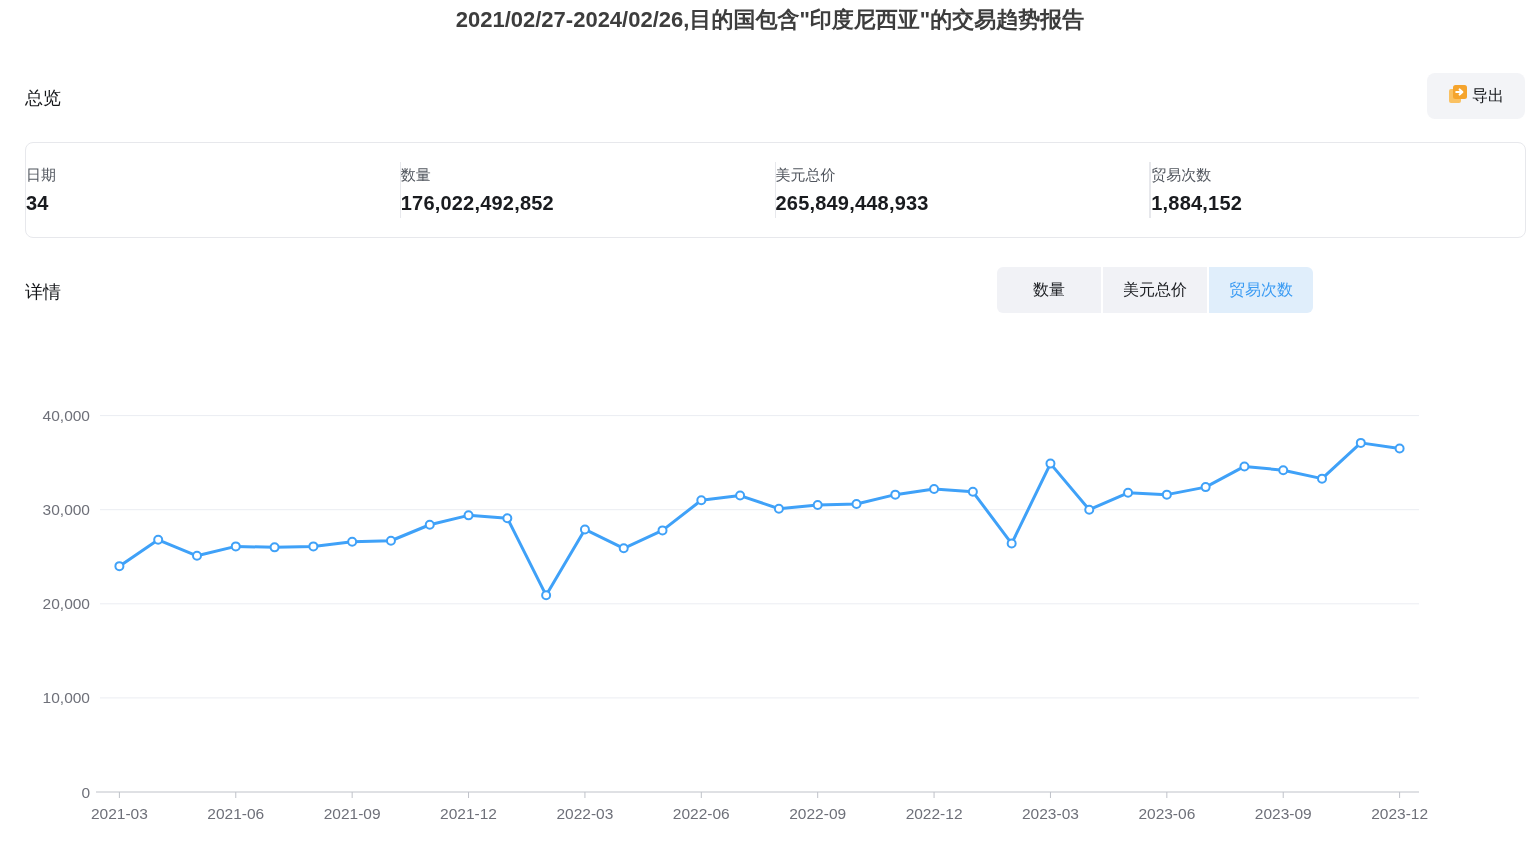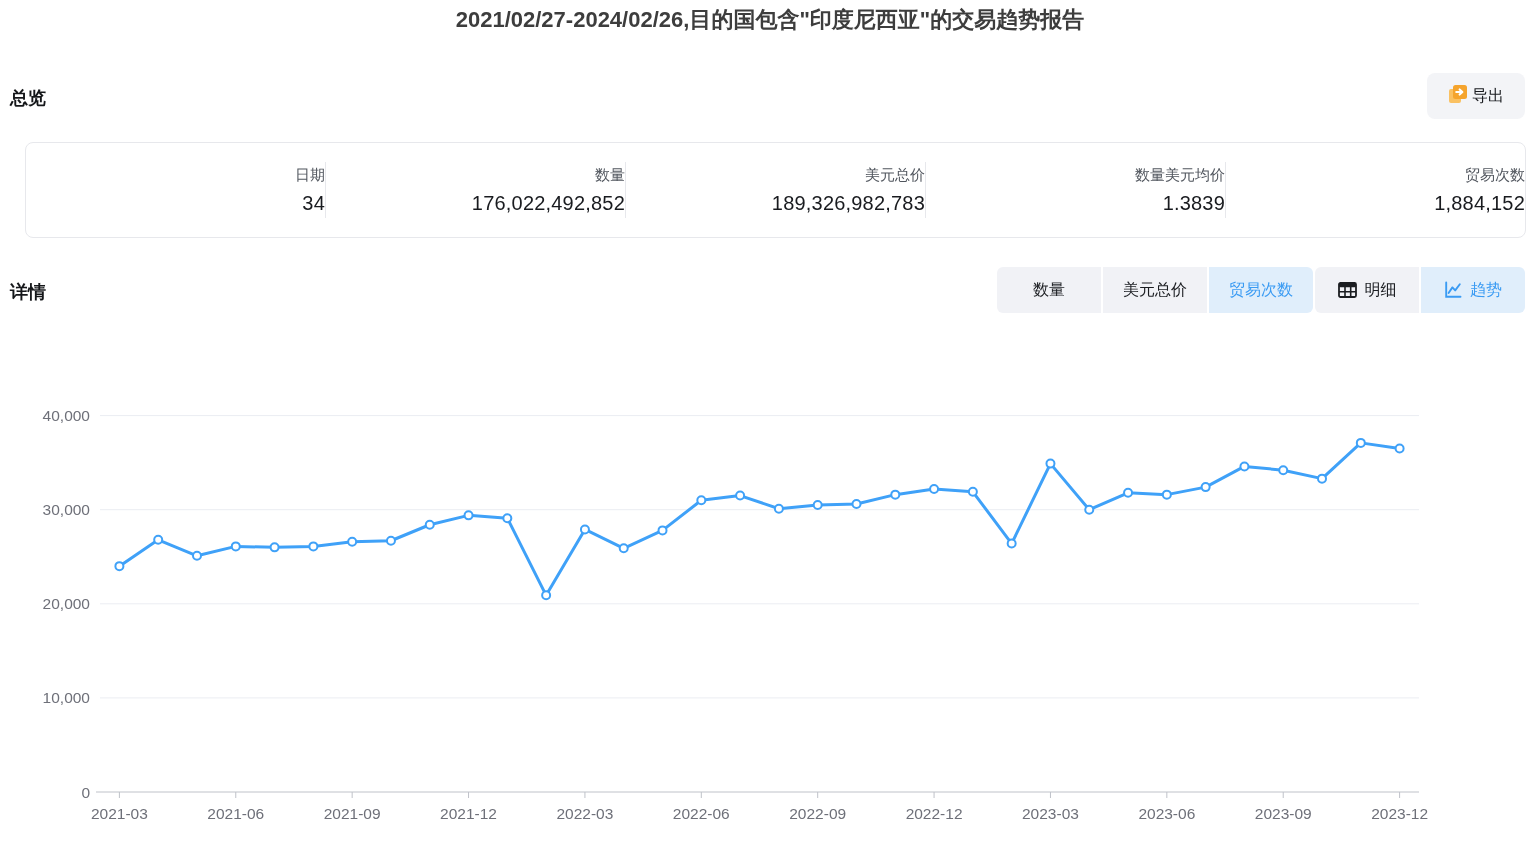--- a/index.html
+++ b/index.html
@@ -6,40 +6,40 @@
   html,body { background:#fff; }
   .page {
     position:relative; width:1540px; height:846px; background:#fff;
     font-family:"Liberation Sans","DejaVu Sans",sans-serif; overflow:hidden;
   }
   .page-title {
     position:absolute; top:5px; left:0; width:100%;
     text-align:center; font-size:22px; font-weight:700; color:#3d3d3d;
   }
   .section-heading {
-    position:absolute; left:10px; font-size:18px; font-weight:700; color:#15171a;text-align:center;
+    position:absolute; left:25px; font-size:18px; font-weight:400; color:#15171a;text-align:center;
   }
   #overview-heading { top:86px; }
   #details-heading { top:280px; }
 
   .export-button {
     position:absolute; top:73px; right:15px; height:46px;
     display:flex; align-items:center; gap:4px; padding:0 21px;
     background:#f3f4f7; border:none; border-radius:8px; cursor:pointer;
     font-size:16px; color:#17191d; font-family:inherit;
   }
 
   .overview-card {
     position:absolute; top:142px; left:25px; right:14px; height:96px;
     border:1px solid #e7e8ec; border-radius:8px; background:#fff;
     display:flex; align-items:center;
   }
-  .stat { flex:1 1 0; display:flex; flex-direction:column; align-items:flex-end; gap:7px; }
+  .stat { flex:1 1 0; display:flex; flex-direction:column; align-items:flex-start; gap:7px; }
   .stat-label { font-size:15px; color:#51565e; }
-  .stat-value { font-size:20px; font-weight:400; color:#191b1f; letter-spacing:.2px; }
+  .stat-value { font-size:20px; font-weight:700; color:#191b1f; letter-spacing:.2px; }
   .stat-divider { width:1px; height:56px; background:#e7e8ec; }
 
   .tab-group {
     position:absolute; top:267px; height:46px; display:flex; gap:2px;
     border-radius:6px; overflow:hidden;
   }
   #metric-tabs { right:227px; }
   #view-tabs   { right:15px; }
   .tab {
     display:flex; align-items:center; justify-content:center; gap:8px;
@@ -78,63 +78,38 @@
       <div class="stat-value">34</div>
     </div>
     <div class="stat-divider"></div>
     <div class="stat">
       <div class="stat-label">数量</div>
       <div class="stat-value">176,022,492,852</div>
     </div>
     <div class="stat-divider"></div>
     <div class="stat">
       <div class="stat-label">美元总价</div>
-      <div class="stat-value">189,326,982,783</div>
+      <div class="stat-value">265,849,448,933</div>
     </div>
     <div class="stat-divider"></div>
-    <div class="stat">
-      <div class="stat-label">数量美元均价</div>
-      <div class="stat-value">1.3839</div>
-    </div>
     <div class="stat-divider"></div>
     <div class="stat">
       <div class="stat-label">贸易次数</div>
       <div class="stat-value">1,884,152</div>
     </div>
   </div>
 
   <div class="section-heading" id="details-heading">详情</div>
 
   <div class="tab-group" id="metric-tabs">
     <button class="tab">数量</button>
     <button class="tab">美元总价</button>
     <button class="tab active">贸易次数</button>
   </div>
 
-  <div class="tab-group" id="view-tabs">
-    <button class="tab">
-      <span class="icon">
-        <svg width="19" height="16" viewBox="0 0 19 16">
-          <rect x="1" y="1" width="17" height="14" rx="1.5" fill="none" stroke="#1b1d21" stroke-width="1.8"></rect>
-          <rect x="1" y="1" width="17" height="4.2" rx="1.5" fill="#1b1d21"></rect>
-          <path d="M1 9.8 H18 M7 5 V15 M12.7 5 V15" stroke="#1b1d21" stroke-width="1.6" fill="none"></path>
-        </svg>
-      </span>
-      <span>明细</span>
-    </button>
-    <button class="tab active">
-      <span class="icon">
-        <svg width="18" height="18" viewBox="0 0 18 18">
-          <path d="M2.2 1.5 V15.8 H16.5" fill="none" stroke="#3a9bf3" stroke-width="1.9" stroke-linecap="round"></path>
-          <path d="M4.6 12 L8.4 6.4 L11.2 9.4 L15.8 3.2" fill="none" stroke="#3a9bf3" stroke-width="1.9" stroke-linecap="round" stroke-linejoin="round"></path>
-        </svg>
-      </span>
-      <span>趋势</span>
-    </button>
-  </div>
 
   <div class="chart-wrap">
     <svg id="trend-svg" width="1540" height="476" viewBox="0 0 1540 476">
         <g>
           <line x1="100" y1="327.9" x2="1419" y2="327.9" stroke="#ebedf2" stroke-width="1"></line>
           <line x1="100" y1="233.8" x2="1419" y2="233.8" stroke="#ebedf2" stroke-width="1"></line>
           <line x1="100" y1="139.70000000000005" x2="1419" y2="139.70000000000005" stroke="#ebedf2" stroke-width="1"></line>
           <line x1="100" y1="45.60000000000002" x2="1419" y2="45.60000000000002" stroke="#ebedf2" stroke-width="1"></line>
         </g>
         <line x1="96" y1="422" x2="1419" y2="422" stroke="#bfc2c9" stroke-width="1"></line>

